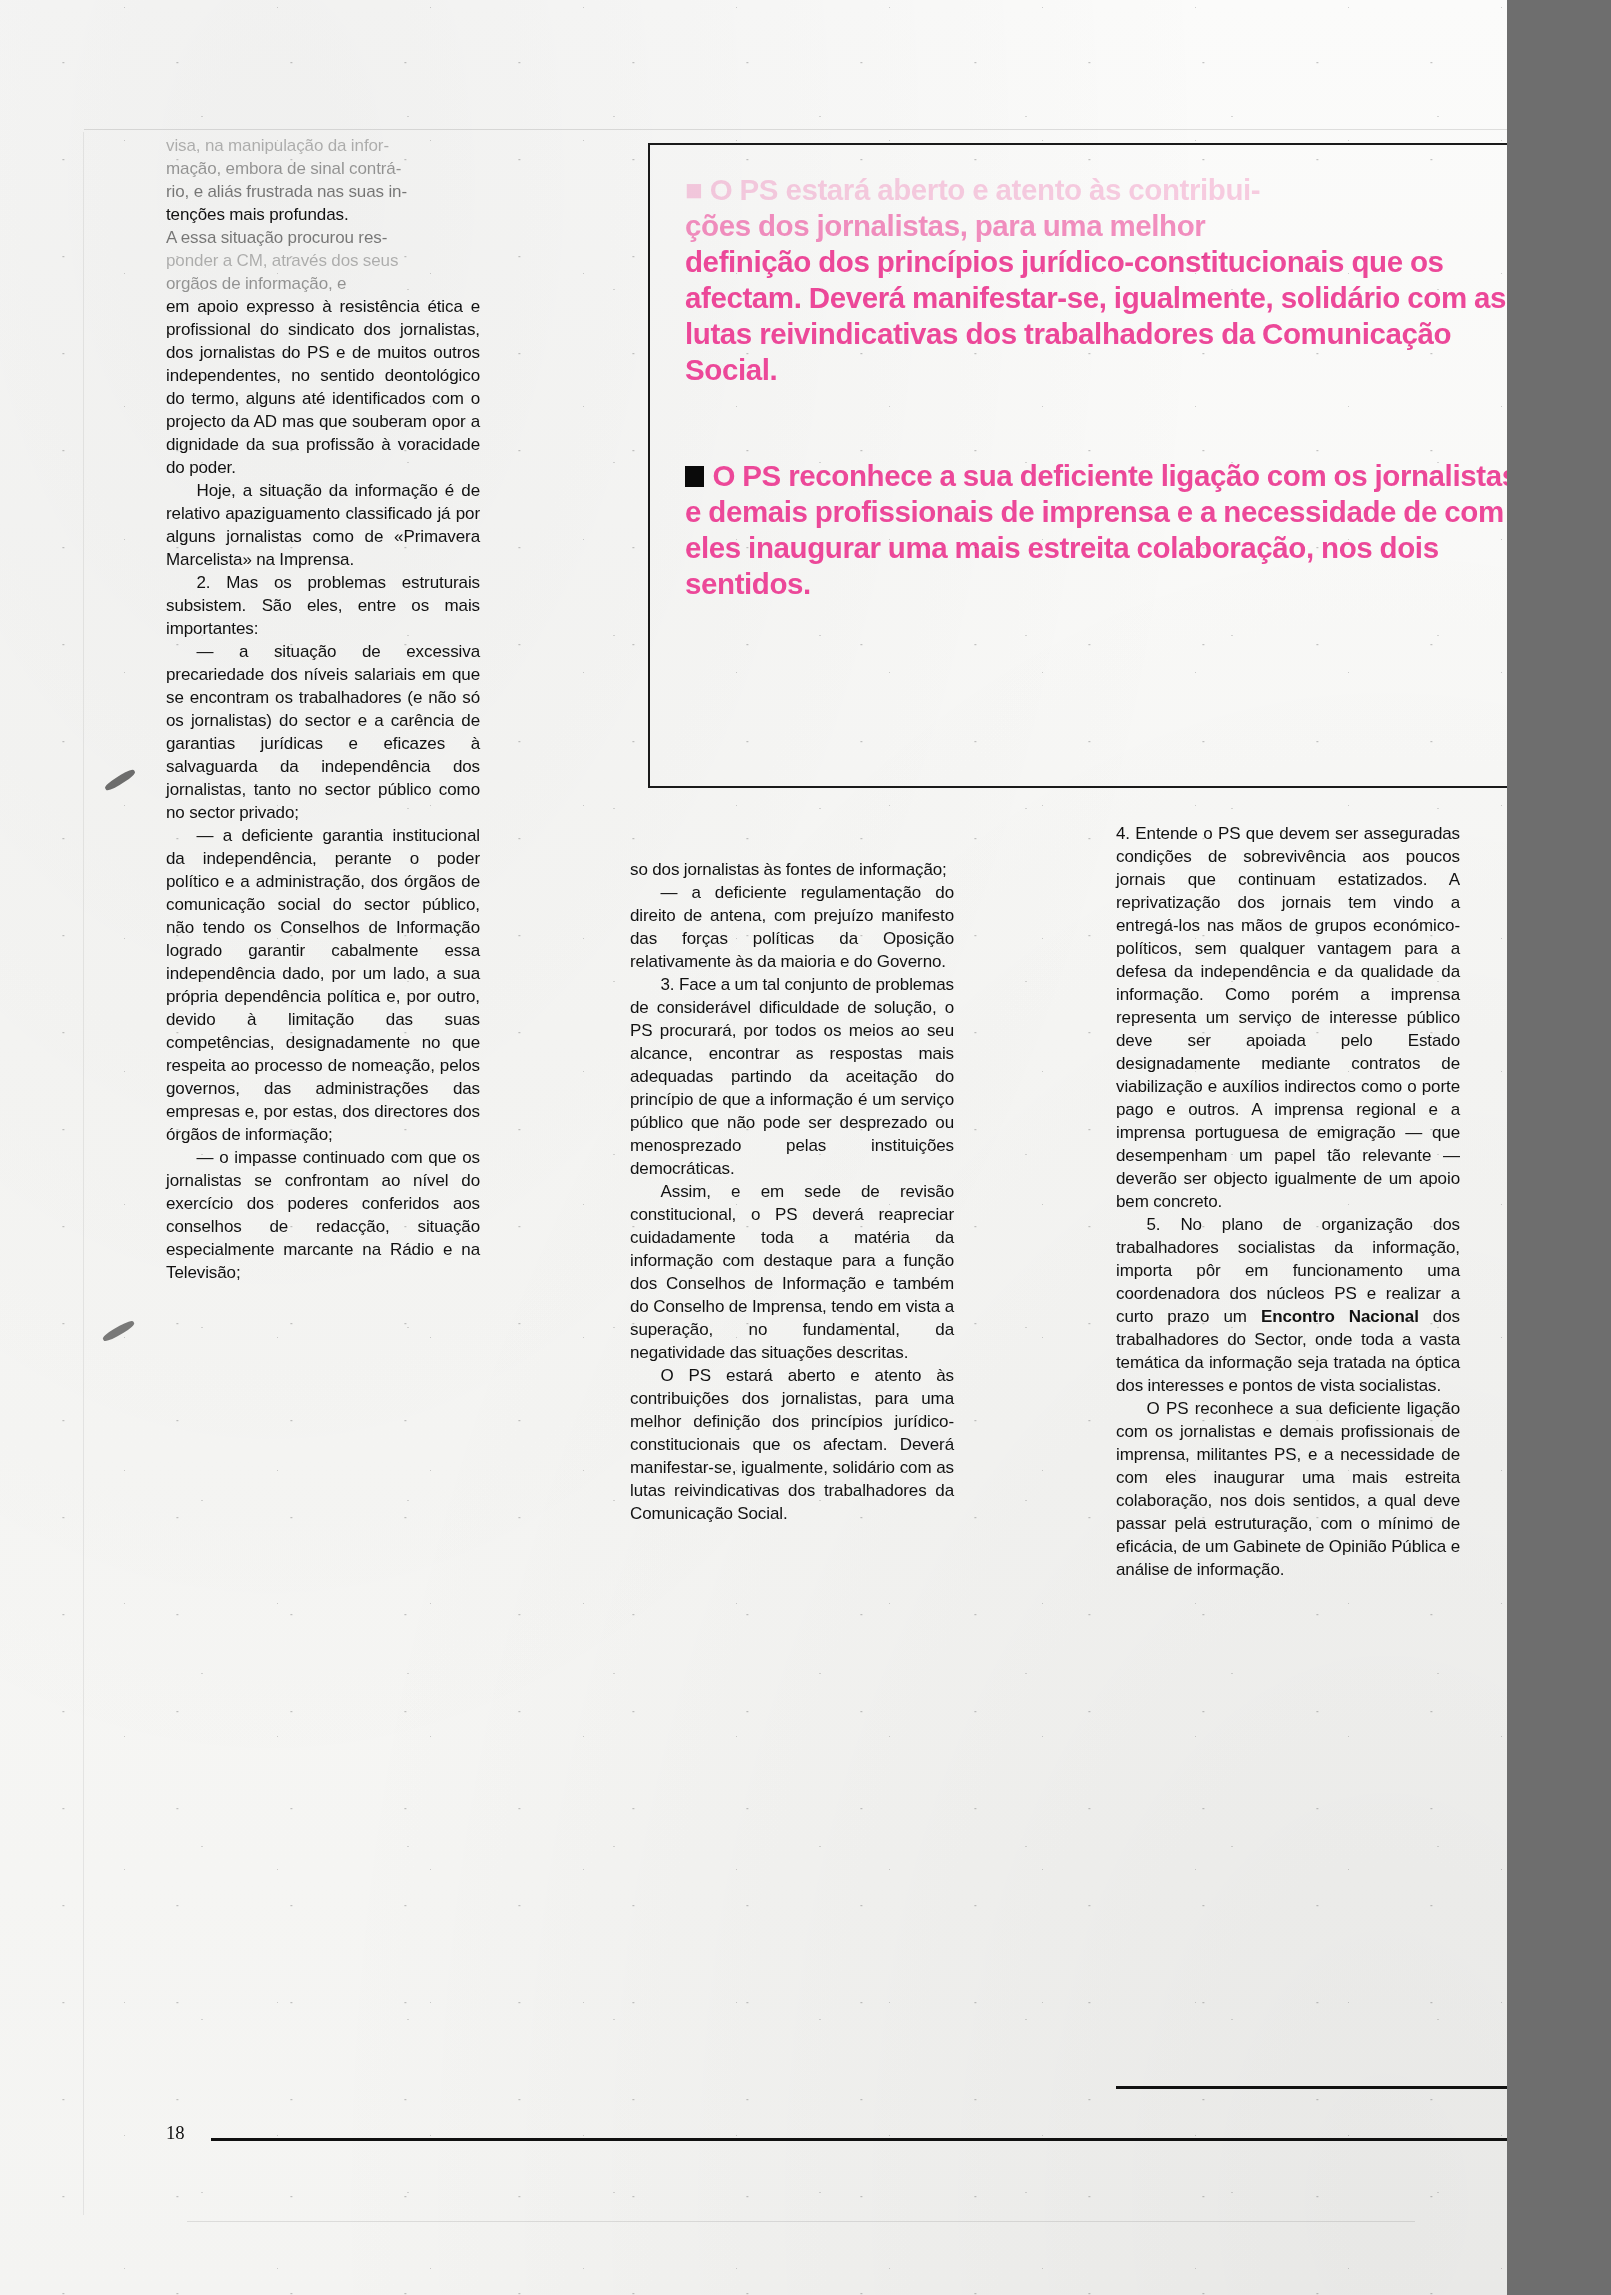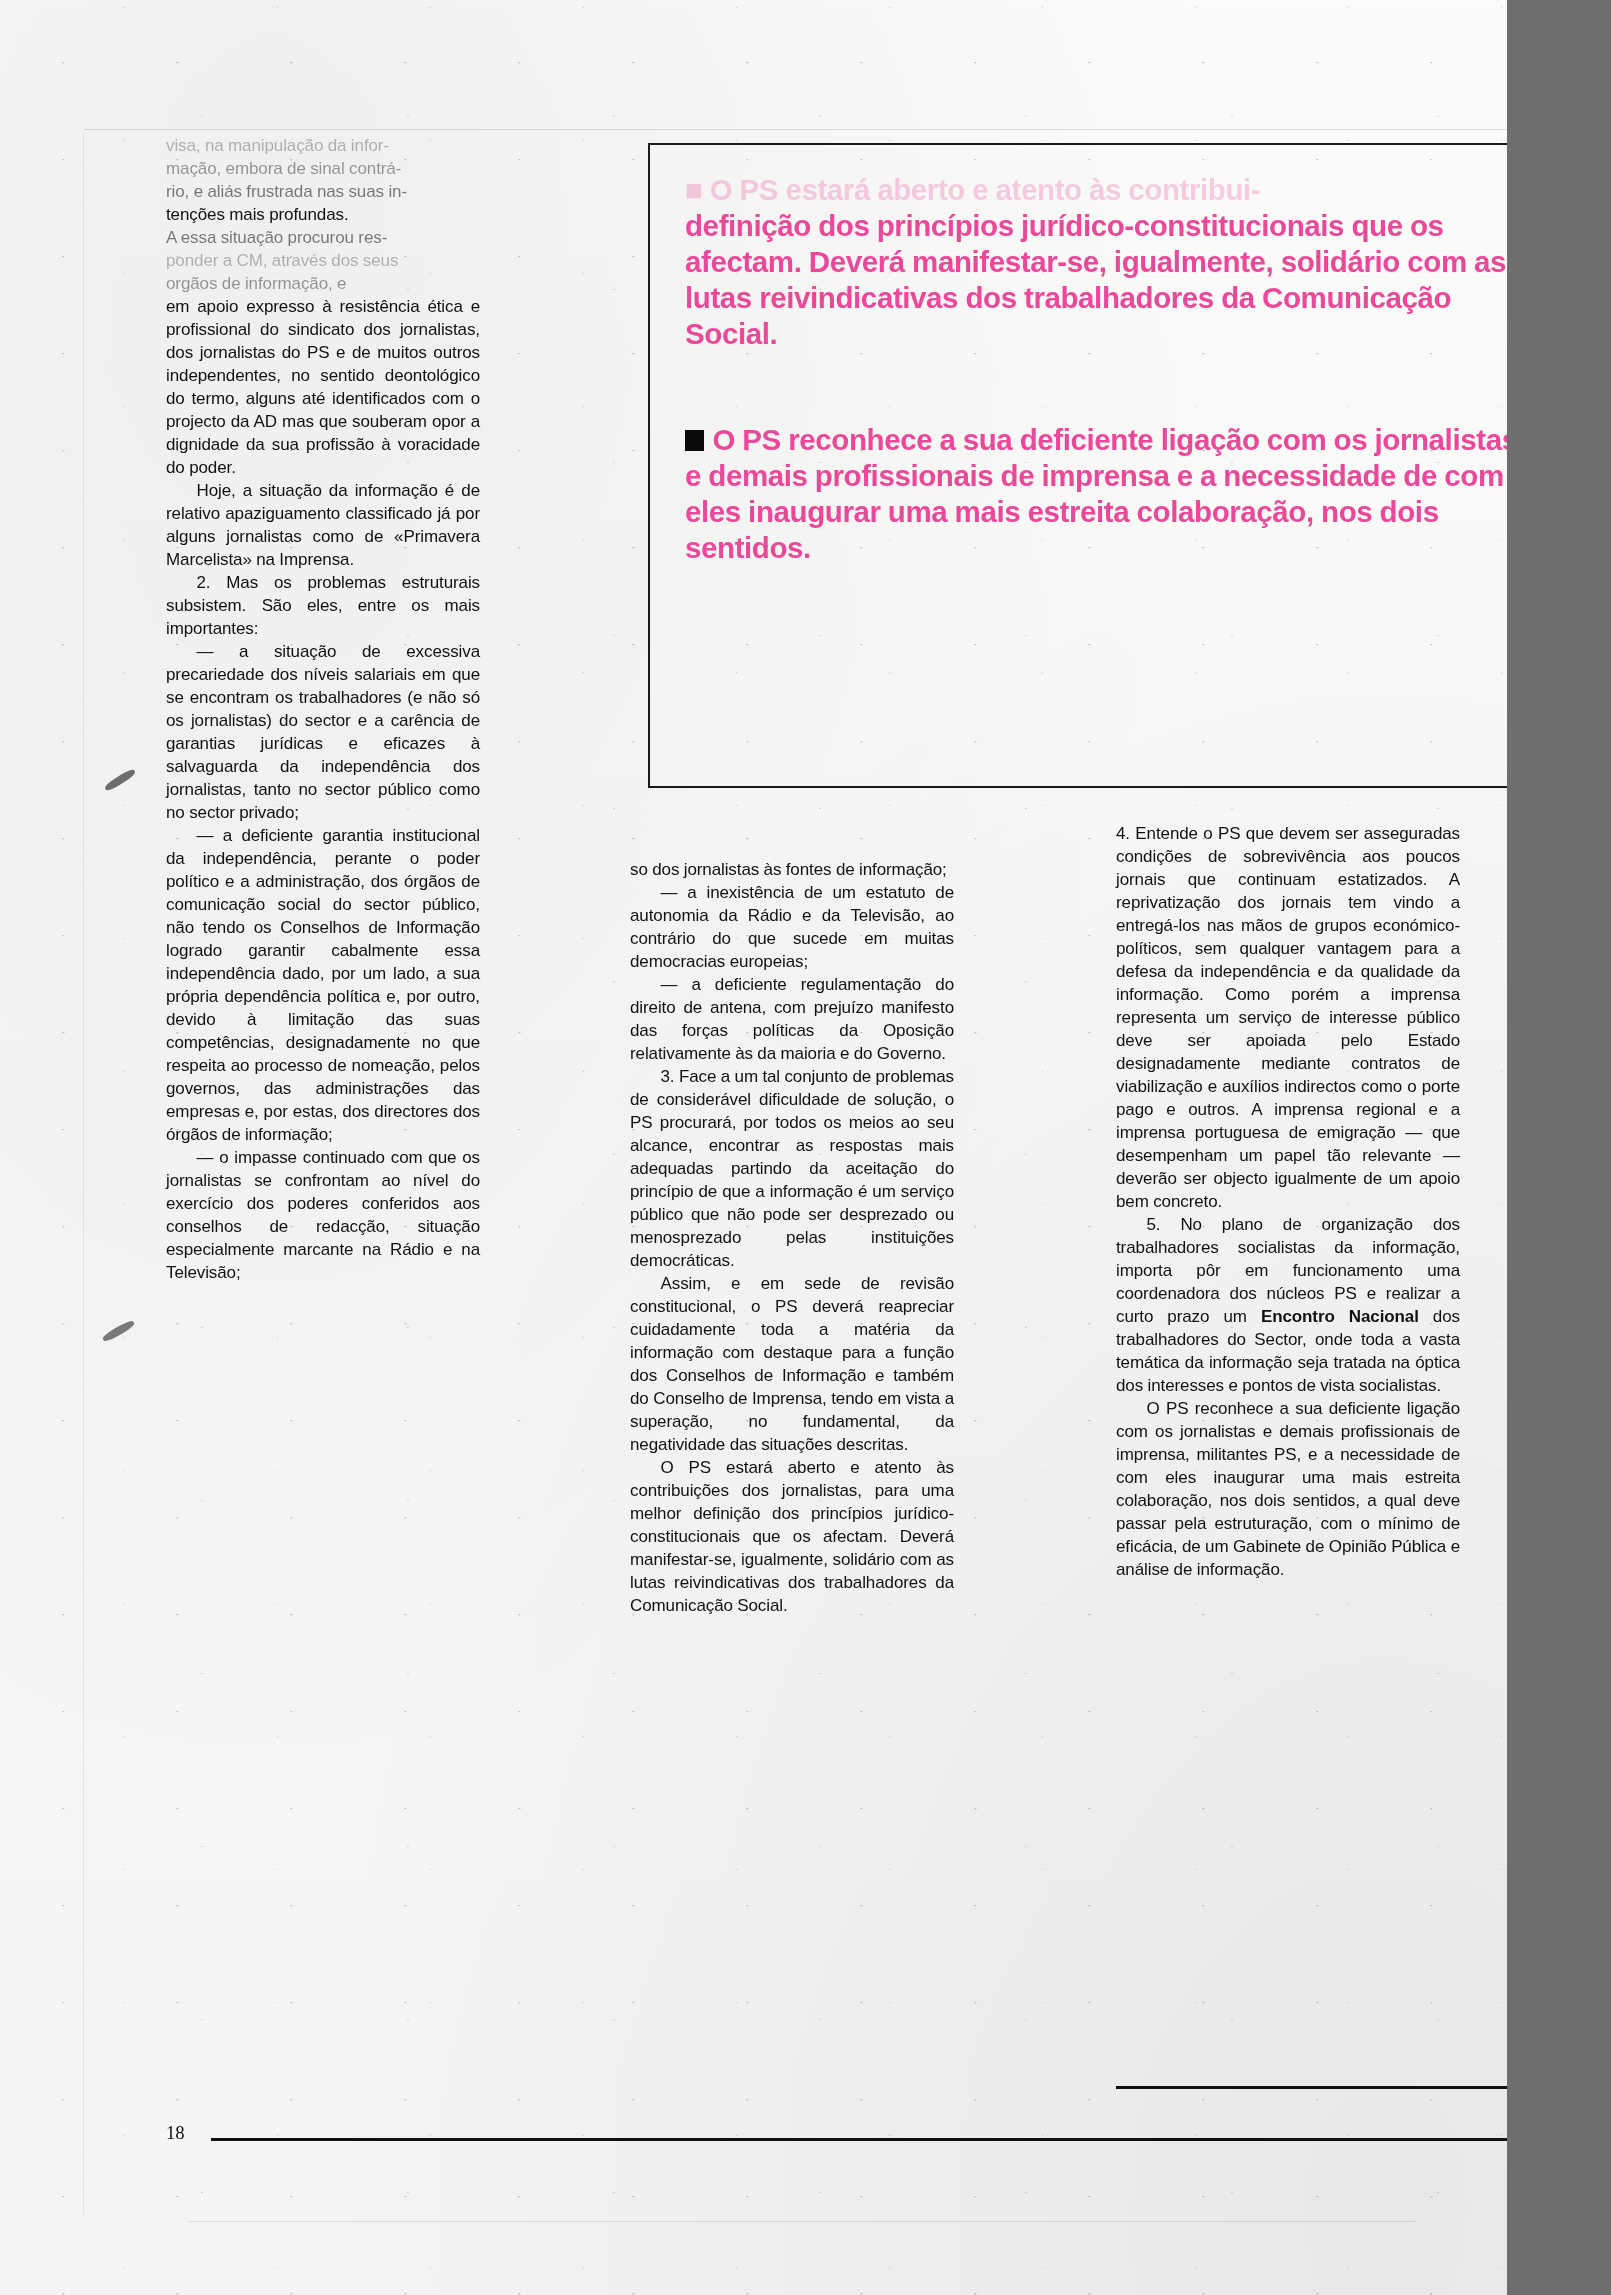--- a/index.html
+++ b/index.html
@@ -187,33 +187,33 @@
       <p>— a situação de excessiva precariedade dos níveis salariais em que se encontram os trabalhadores (e não só os jornalistas) do sector e a carência de garantias jurídicas e eficazes à salvaguarda da independência dos jornalistas, tanto no sector público como no sector privado;</p>
       <p>— a deficiente garantia institucional da independência, perante o poder político e a administração, dos órgãos de comunicação social do sector público, não tendo os Conselhos de Informação logrado garantir cabalmente essa independência dado, por um lado, a sua própria dependência política e, por outro, devido à limitação das suas competências, designadamente no que respeita ao processo de nomeação, pelos governos, das administrações das empresas e, por estas, dos directores dos órgãos de informação;</p>
       <p>— o impasse continuado com que os jornalistas se confrontam ao nível do exercício dos poderes conferidos aos conselhos de redacção, situação especialmente marcante na Rádio e na Televisão;</p>
     </div>
 
     <div id="headline-box">
       <div class="hl-inner">
 
         <div class="hl-item first">
           <span class="hl-fadeline">■ O PS estará aberto e atento às contribui-</span>
+          <span class="hl-fadeline2">ções dos jornalistas, para uma melhor</span>
           <span>definição dos princípios jurídico-constitucionais que os afectam. Deverá manifestar-se, igualmente, solidário com as lutas reivindicativas dos trabalhadores da Comunicação Social.</span>
         </div>
 
         <div class="hl-item hl-item2">
           <span class="bullet-sq"></span><span>O PS reconhece a sua deficiente ligação com os jornalistas e demais profissionais de imprensa e a necessidade de com eles inaugurar uma mais estreita colaboração, nos dois sentidos.</span>
         </div>
 
       </div>
     </div>
 
     <div class="col" id="col2">
       <p class="noind">so dos jornalistas às fontes de informação;</p>
-      <p>— a inexistência de um estatuto de autonomia da Rádio e da Televisão, ao contrário do que sucede em muitas democracias europeias;</p>
       <p>— a deficiente regulamentação do direito de antena, com prejuízo manifesto das forças políticas da Oposição relativamente às da maioria e do Governo.</p>
       <p>3. Face a um tal conjunto de problemas de considerável dificuldade de solução, o PS procurará, por todos os meios ao seu alcance, encontrar as respostas mais adequadas partindo da aceitação do princípio de que a informação é um serviço público que não pode ser desprezado ou menosprezado pelas instituições democráticas.</p>
       <p>Assim, e em sede de revisão constitucional, o PS deverá reapreciar cuidadamente toda a matéria da informação com destaque para a função dos Conselhos de Informação e também do Conselho de Imprensa, tendo em vista a superação, no fundamental, da negatividade das situações descritas.</p>
       <p>O PS estará aberto e atento às contribuições dos jornalistas, para uma melhor definição dos princípios jurídico-constitucionais que os afectam. Deverá manifestar-se, igualmente, solidário com as lutas reivindicativas dos trabalhadores da Comunicação Social.</p>
     </div>
 
     <div class="col" id="col3">
       <p class="noind">4. Entende o PS que devem ser asseguradas condições de sobrevivência aos poucos jornais que continuam estatizados. A reprivatização dos jornais tem vindo a entregá-los nas mãos de grupos económico-políticos, sem qualquer vantagem para a defesa da independência e da qualidade da informação. Como porém a imprensa representa um serviço de interesse público deve ser apoiada pelo Estado designadamente mediante contratos de viabilização e auxílios indirectos como o porte pago e outros. A imprensa regional e a imprensa portuguesa de emigração — que desempenham um papel tão relevante — deverão ser objecto igualmente de um apoio bem concreto.</p>
       <p><span>5. No plano de organização dos trabalhadores socialistas da informação, importa pôr em funcionamento uma coordenadora dos núcleos PS e realizar a curto prazo um </span><b class="inl">Encontro Nacional</b><span> dos trabalhadores do Sector, onde toda a vasta temática da informação seja tratada na óptica dos interesses e pontos de vista socialistas.</span></p>
       <p>O PS reconhece a sua deficiente ligação com os jornalistas e demais profissionais de imprensa, militantes PS, e a necessidade de com eles inaugurar uma mais estreita colaboração, nos dois sentidos, a qual deve passar pela estruturação, com o mínimo de eficácia, de um Gabinete de Opinião Pública e análise de informação.</p>

